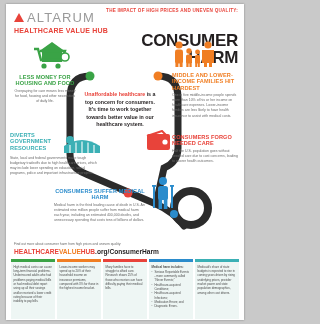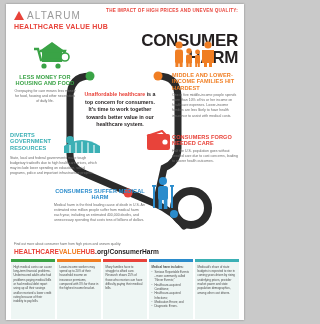--- a/index.html
+++ b/index.html
@@ -15,21 +15,21 @@
     background:#ffffff;
     box-shadow:0 0 2px rgba(0,0,0,.35);
     overflow:hidden;
   }
 
   
   .header { position:relative; height:32px; }
   .logo { position:absolute; left:8px; top:6px; }
   .logo-top { display:flex; align-items:center; gap:3px; }
   .logo-tri { width:0;height:0;border-left:5px solid transparent;border-right:5px solid transparent;border-bottom:9px solid #e8433a; }
-  .logo-word { font-size:10px; letter-spacing:1.1px; color:#9a9a9a; font-weight:400; }
+  .logo-word { font-size:13px; letter-spacing:1.1px; color:#9a9a9a; font-weight:400; }
   .logo-sub { font-size:7px; font-weight:bold; color:#e8433a; letter-spacing:.2px; margin-top:1.5px; }
   .title-wrap { position:absolute; right:6px; top:4px; text-align:right; width:150px; }
   .kicker { font-size:4.6px; font-weight:bold; color:#e8433a; letter-spacing:.25px; }
   .maintitle { font-size:17px; font-weight:bold; color:#231f20; letter-spacing:-.3px; line-height:1; margin-top:19px; }
 
   
   .canvas { position:relative; height:206px; }
 
   
   .steth { position:absolute; left:0; top:0; }

